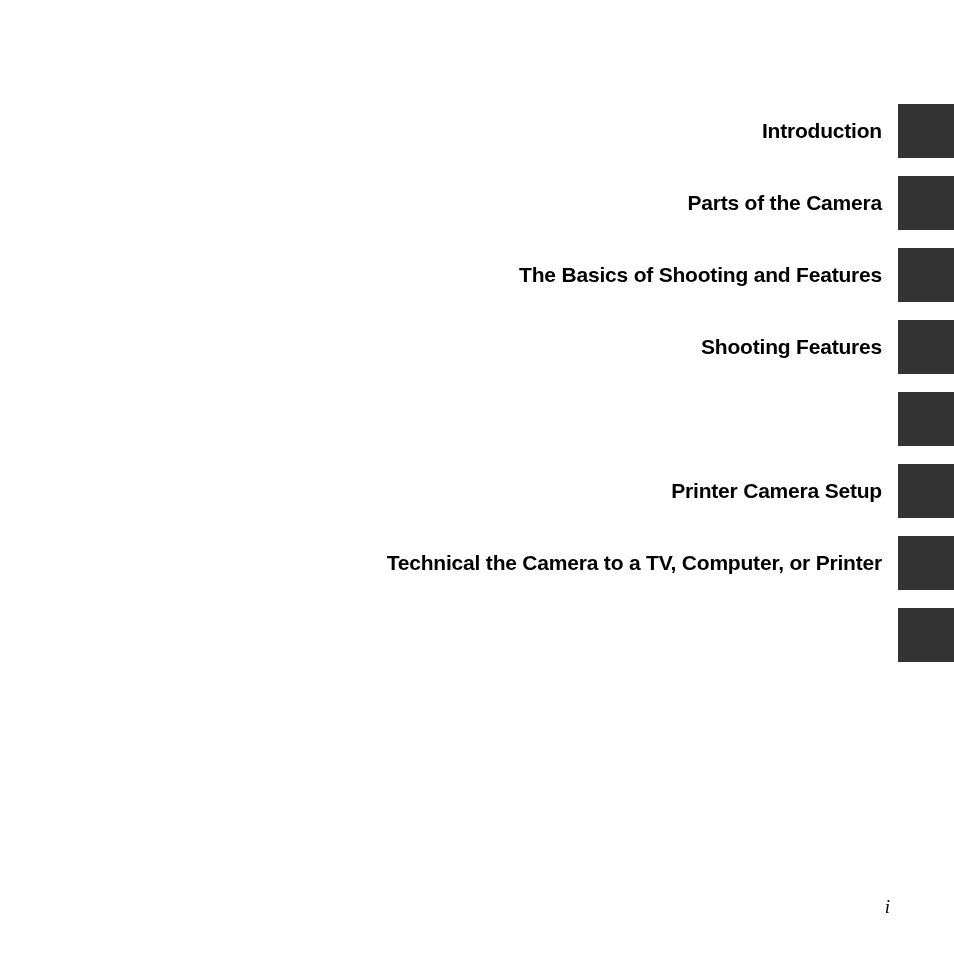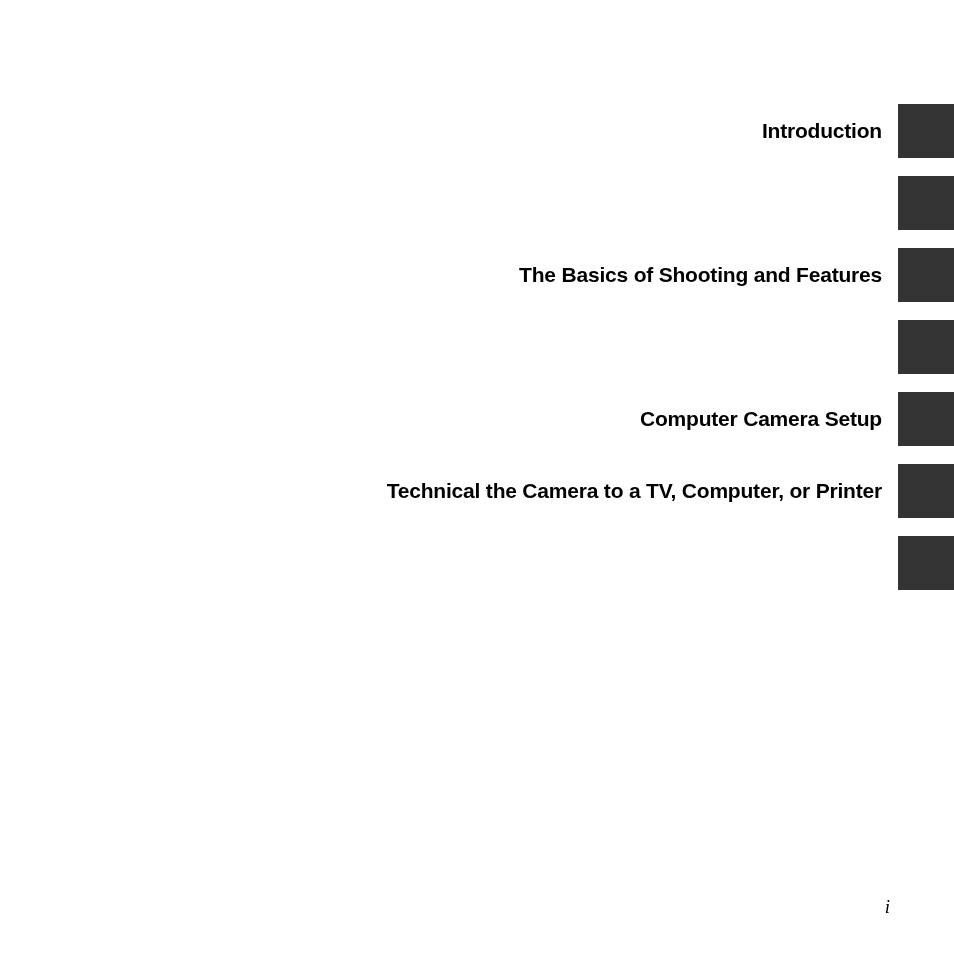--- a/index.html
+++ b/index.html
@@ -79,36 +79,41 @@
 <div class="page">
 
   <div class="chapter-list">
 
     <div class="chapter-row">
       <span class="chapter-title">Introduction</span>
       <span class="chapter-tab"></span>
     </div>
 
     <div class="chapter-row">
+      <span class="chapter-title">Parts of the Camera</span>
       <span class="chapter-tab"></span>
     </div>
 
     <div class="chapter-row">
       <span class="chapter-title">The Basics of Shooting and Features</span>
       <span class="chapter-tab"></span>
     </div>
 
+    <div class="chapter-row">
+      <span class="chapter-title">Shooting Features</span>
+      <span class="chapter-tab"></span>
+    </div>
 
 
     <div class="chapter-row">
       <span class="chapter-tab"></span>
     </div>
 
     <div class="chapter-row">
-      <span class="chapter-title">Computer Camera Setup</span>
+      <span class="chapter-title">Printer Camera Setup</span>
       <span class="chapter-tab"></span>
     </div>
 
     <div class="chapter-row">
       <span class="chapter-title">Technical the Camera to a TV, Computer, or Printer</span>
       <span class="chapter-tab"></span>
     </div>
 
 
     <div class="chapter-row">

